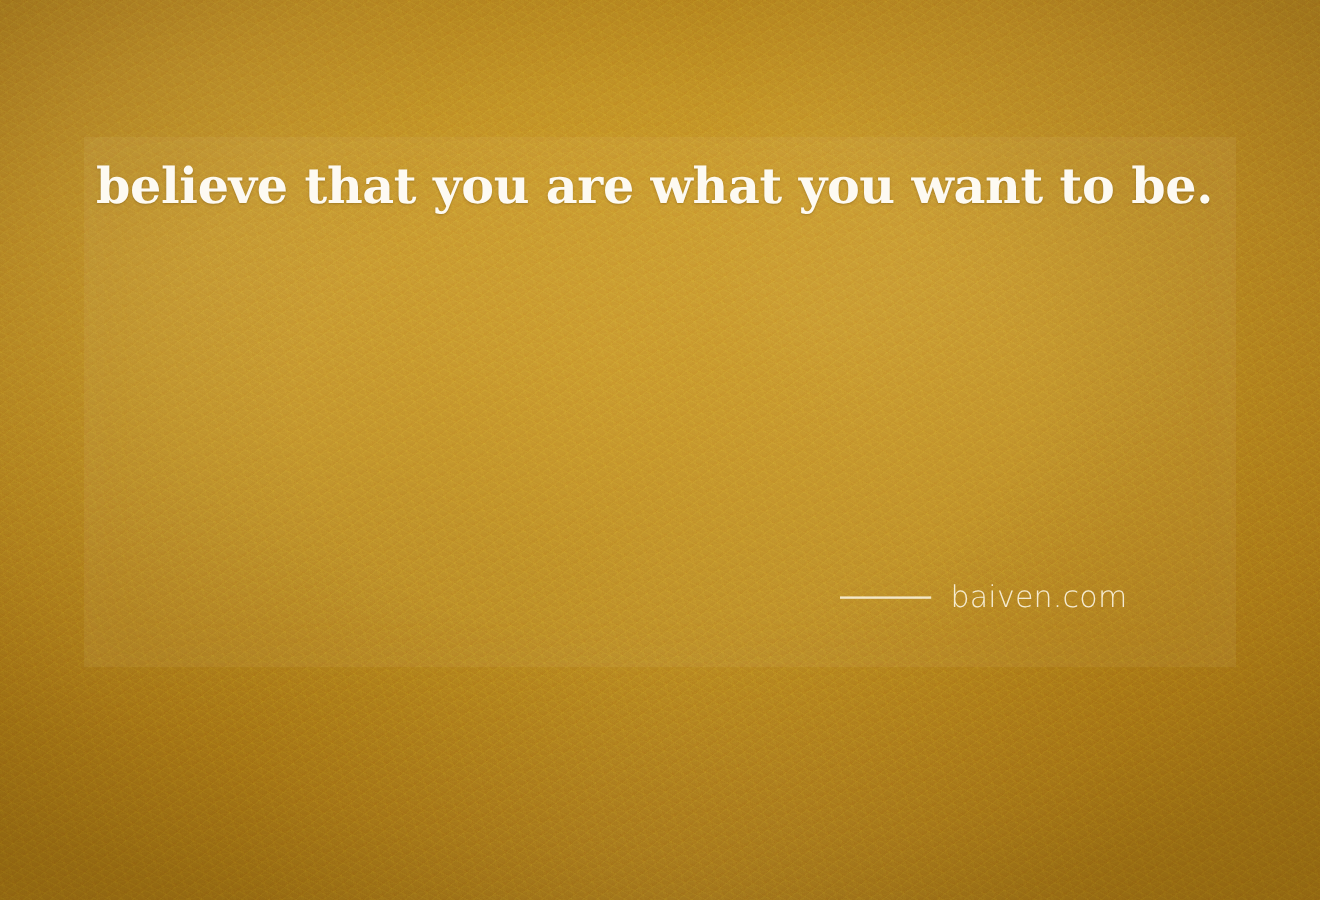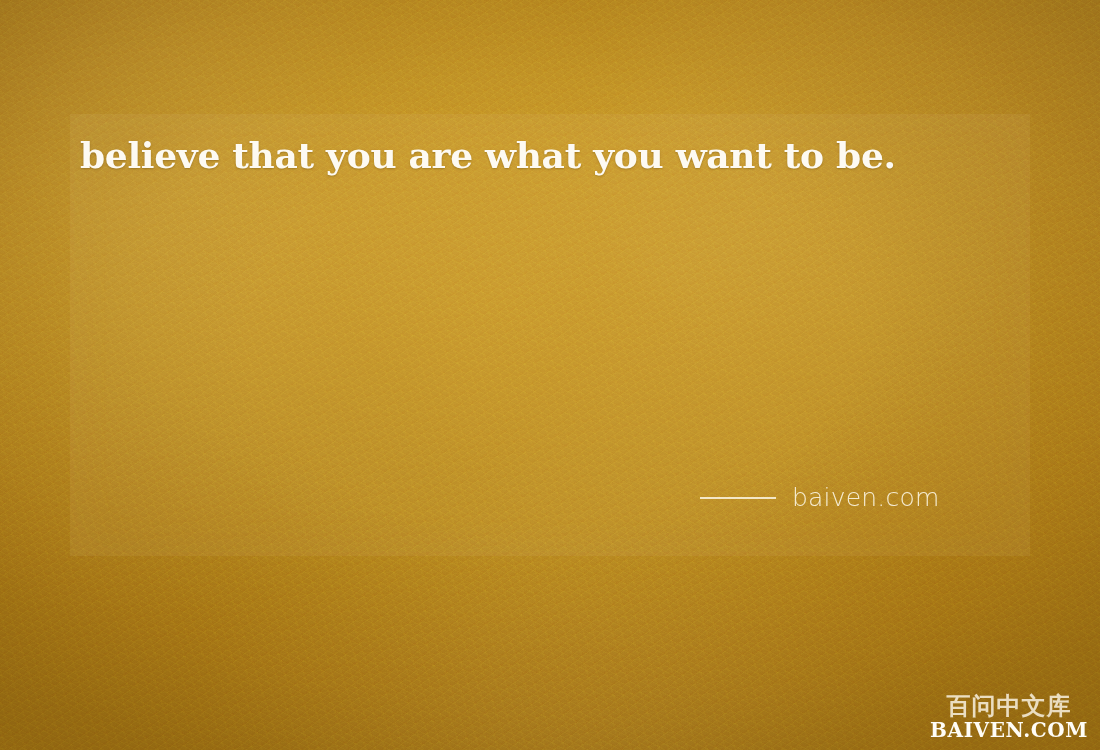--- a/index.html
+++ b/index.html
@@ -76,21 +76,21 @@
   .copy {
     position: absolute;
     left: 80px;
     top: 130px;
     width: 960px;
   }
 
   .headline {
     font-family: "DejaVu Serif", "Liberation Serif", serif;
     font-weight: bold;
-    font-size: 36px;
+    font-size: 41px;
     line-height: 50px;
     letter-spacing: -0.3px;
     color: #fdfaf2;
     white-space: nowrap;
     text-shadow: 0 1px 2px rgba(92,62,8,.35);
     margin: 0 0 20px 0;
   }
 
   .body-lines {
     margin: 0;
@@ -186,18 +186,14 @@
     <h1 class="headline">believe that you are what you want to be.</h1>
 
 
   </div>
 
   <div class="attribution">
     <span class="attr-rule"></span>
     <span class="attr-text">baiven.com</span>
   </div>
 
-  <div class="watermark">
-    <div class="wm-cn">百问中文库</div>
-    <div class="wm-en">BAIVEN.COM</div>
-  </div>
 
 </div>
 
 </body></html>

